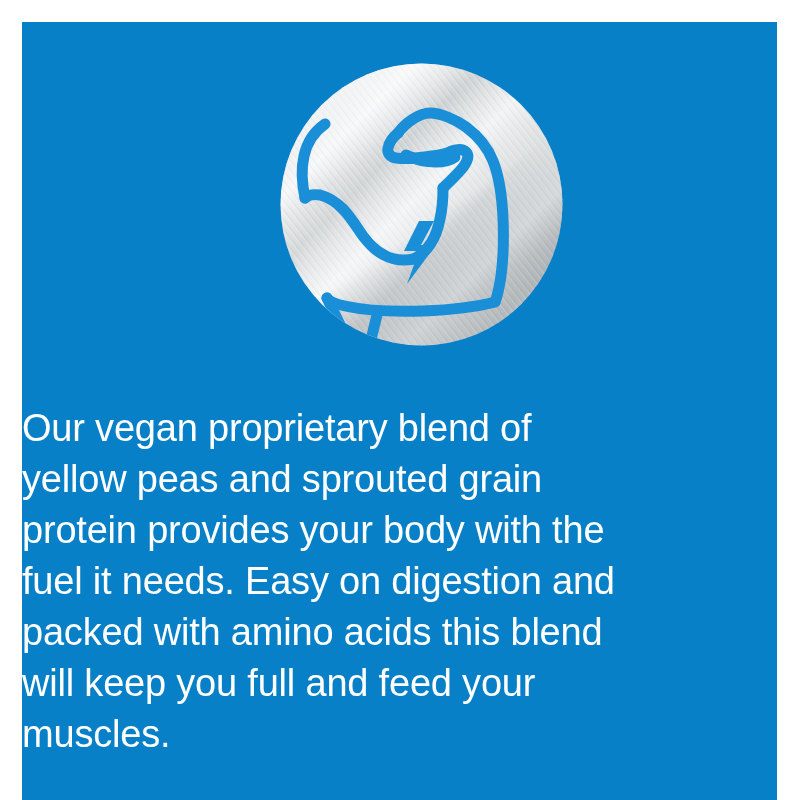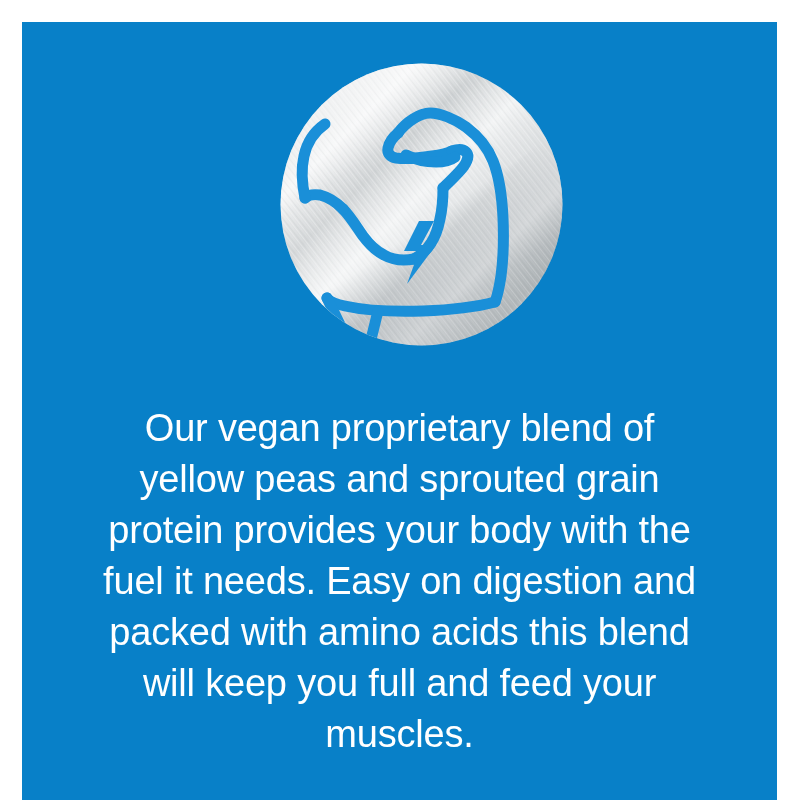--- a/index.html
+++ b/index.html
@@ -33,21 +33,20 @@
     height: 283px;
   }
   #badge svg { display: block; width: 283px; height: 283px; }
 
   
   #copy {
     position: absolute;
     left: 0;
     top: 381px;     
     width: 755px;
-    text-align: center;
     color: #ffffff;
     font-family: "Liberation Sans", "DejaVu Sans", sans-serif;
     font-size: 38px;
     font-weight: 300;
     line-height: 51px;
     letter-spacing: -0.2px;
     white-space: pre-line;
   }
 </style>
 </head>

